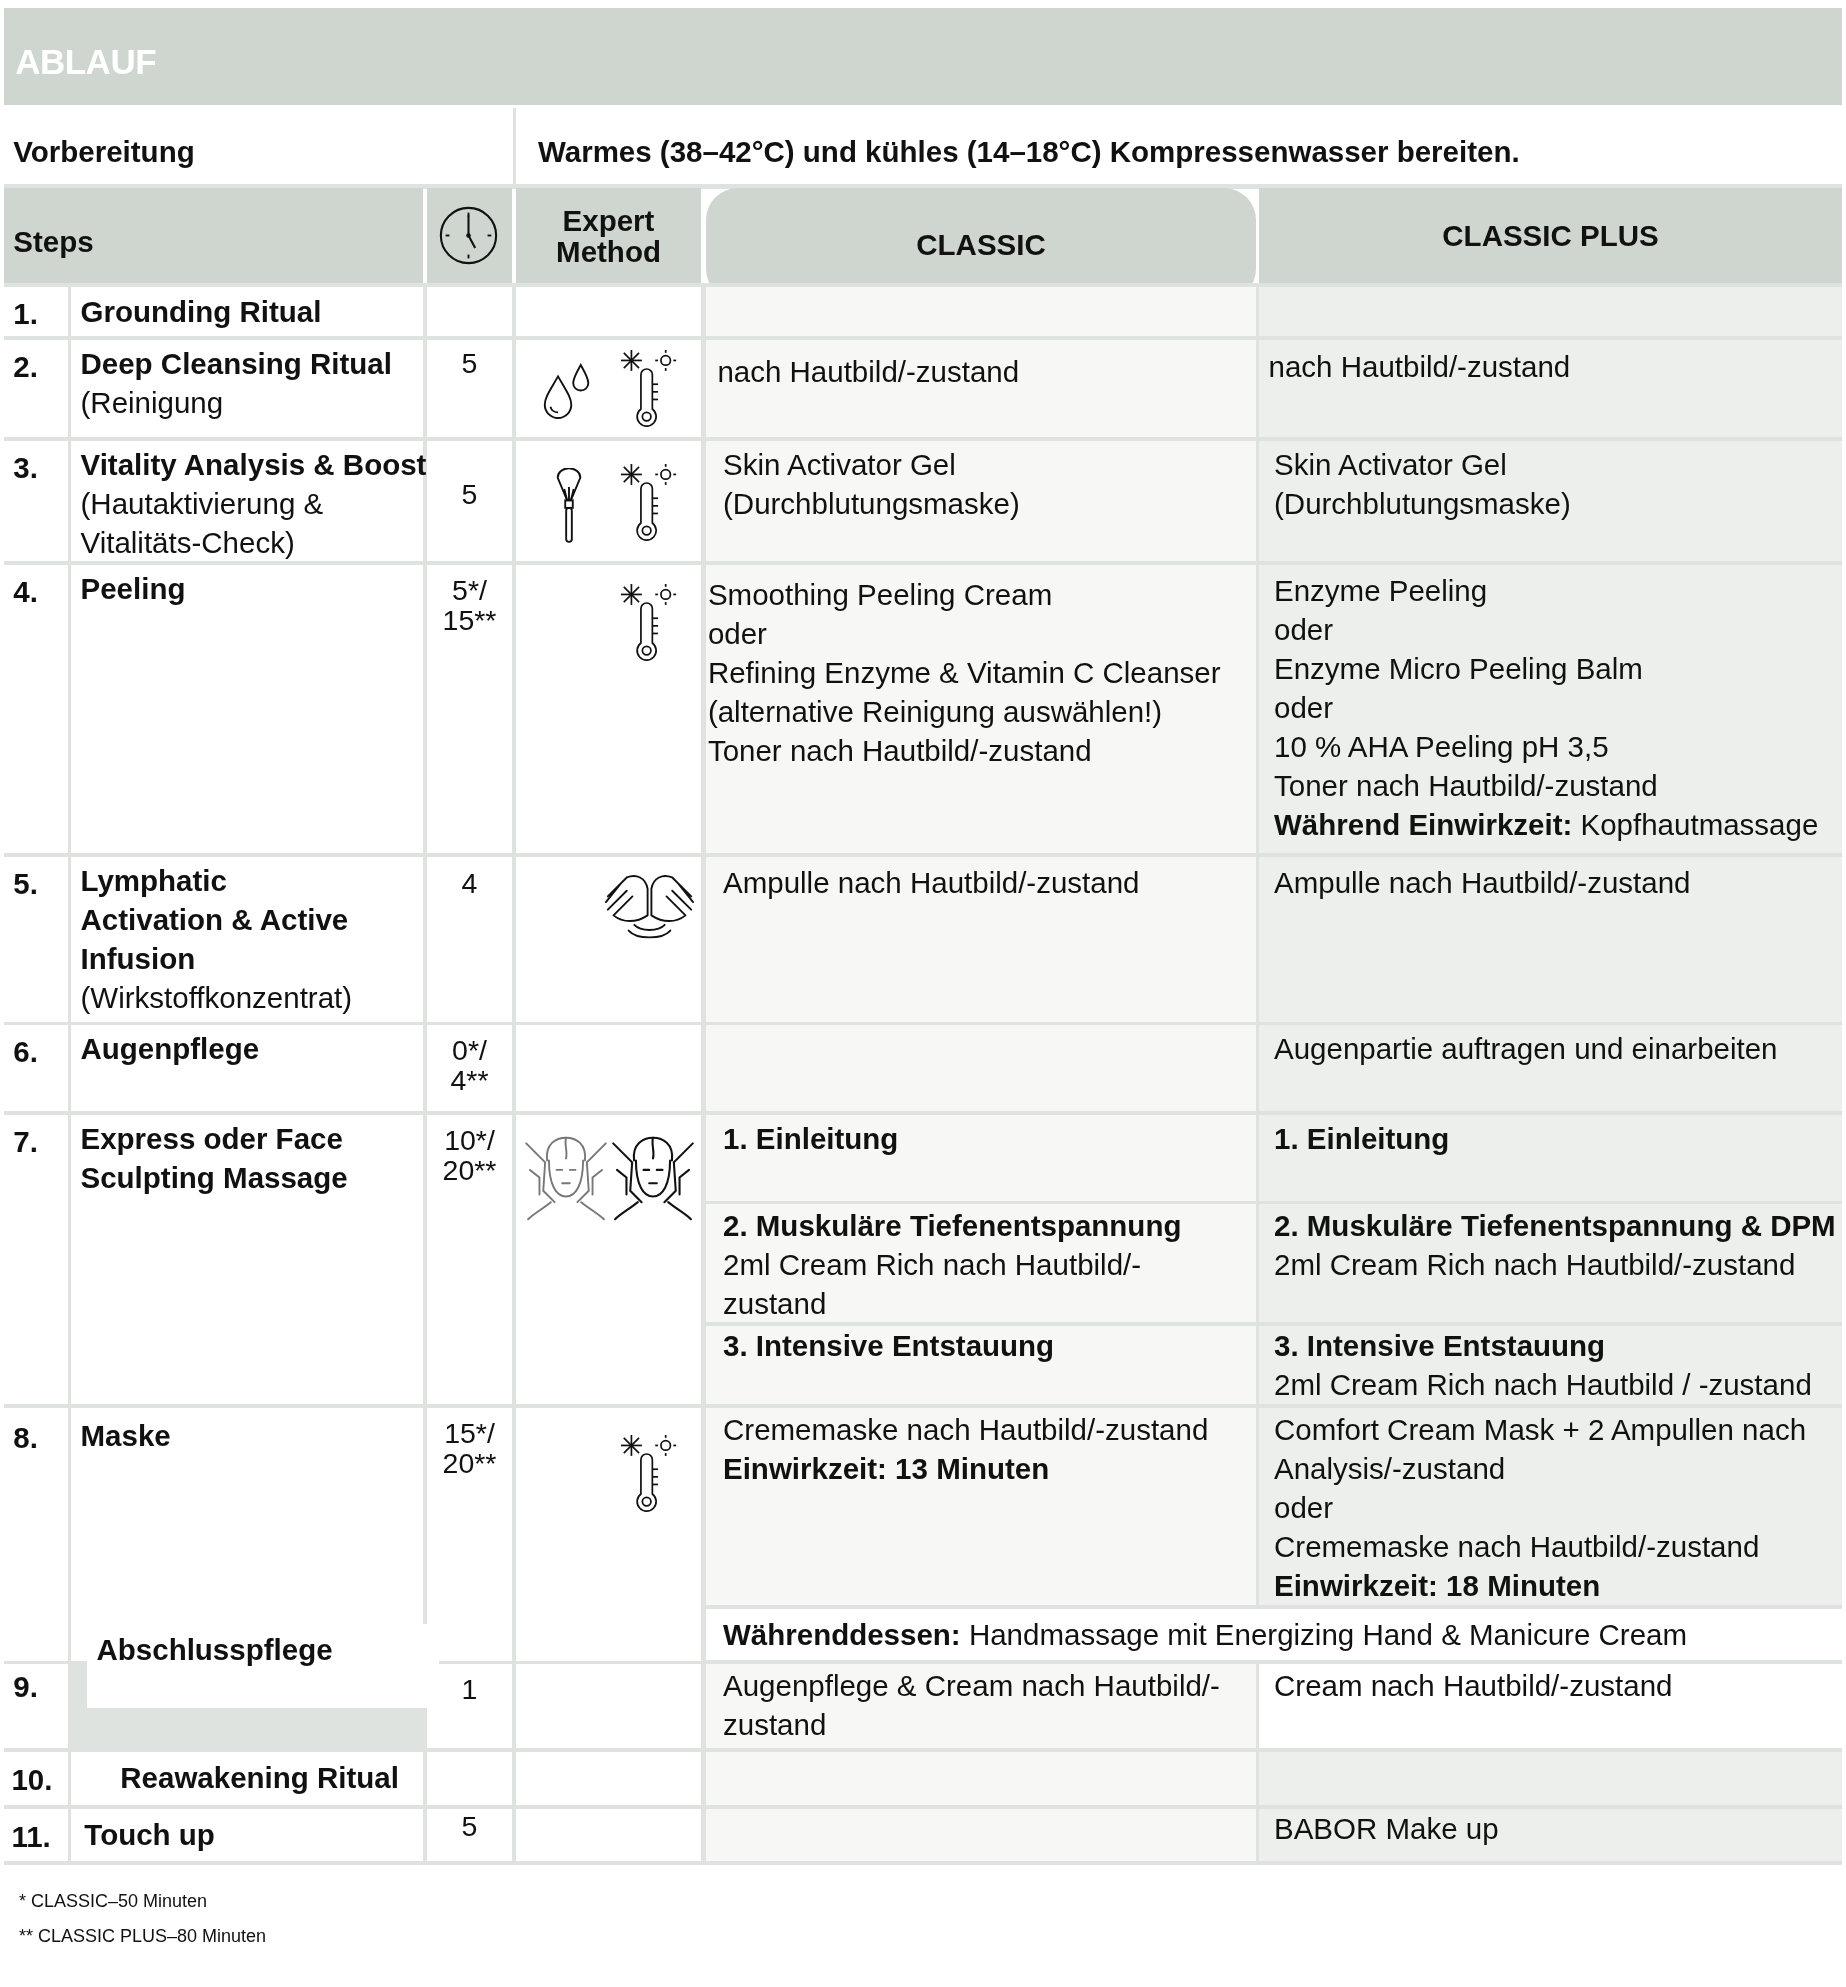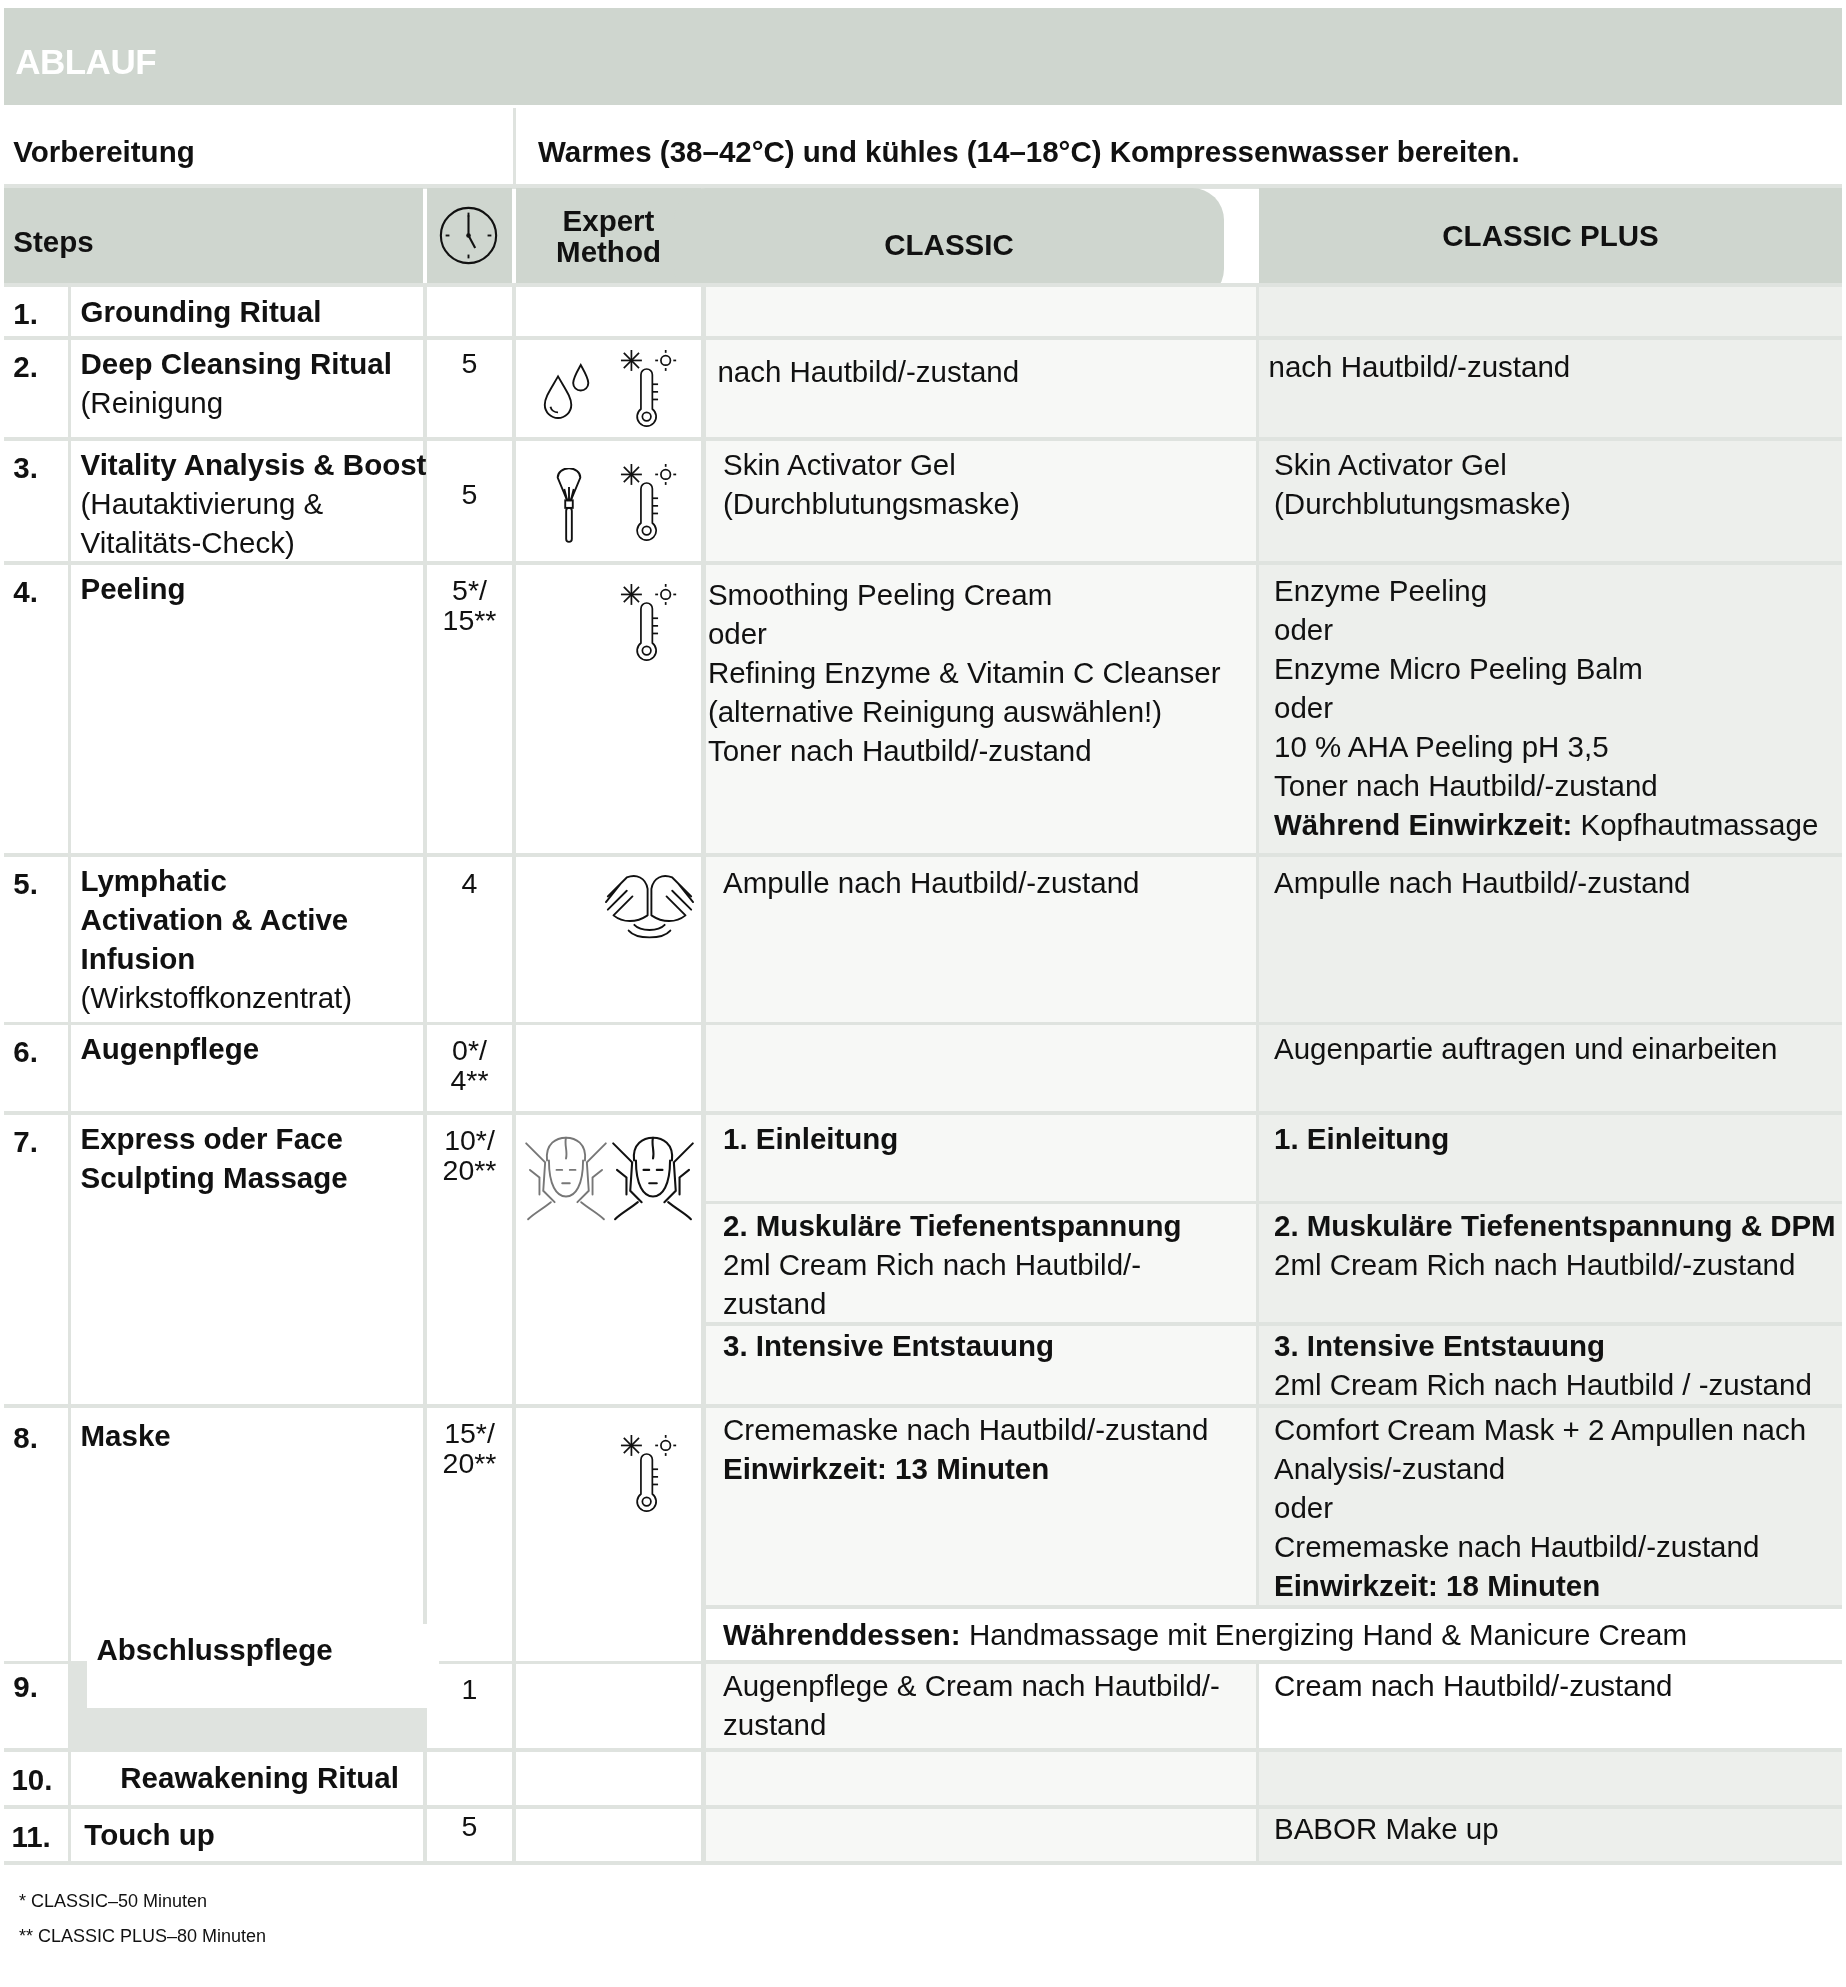--- a/index.html
+++ b/index.html
@@ -55,21 +55,21 @@
       <circle cx="32" cy="32" r="2.4" fill="#111"></circle>
       </svg>
   </span>
 </div>
 <div class="abs hdr" style="left:516px;top:188px;width:185px;height:95px;">
   <div class="abs" style="left:0;top:17px;width:185px;text-align:center;font-size:29.5px;font-weight:bold;line-height:31px;">
     <div>Expert</div>
     <div>Method</div>
   </div>
 </div>
-<div class="abs hdr thc" style="left:674px;top:188px;width:550px;height:113px;border-radius:32px;">
+<div class="abs hdr thc" style="left:706px;top:188px;width:550px;height:113px;border-radius:32px;">
   <span>CLASSIC</span>
 </div>
 <div class="abs hdr thc" style="left:1259px;top:188px;width:583px;height:95px;">
   <span>CLASSIC PLUS</span>
 </div>
 
 <div class="abs" style="left:3.8px;top:283px;width:1838px;height:1582px;background:#dfe3df;"></div>
 
 <div class="abs w" style="left:3.8px;top:287px;width:64px;height:49px;">
     <span class="abs num" style="left:9.5px;top:9.5px;">1.</span>

